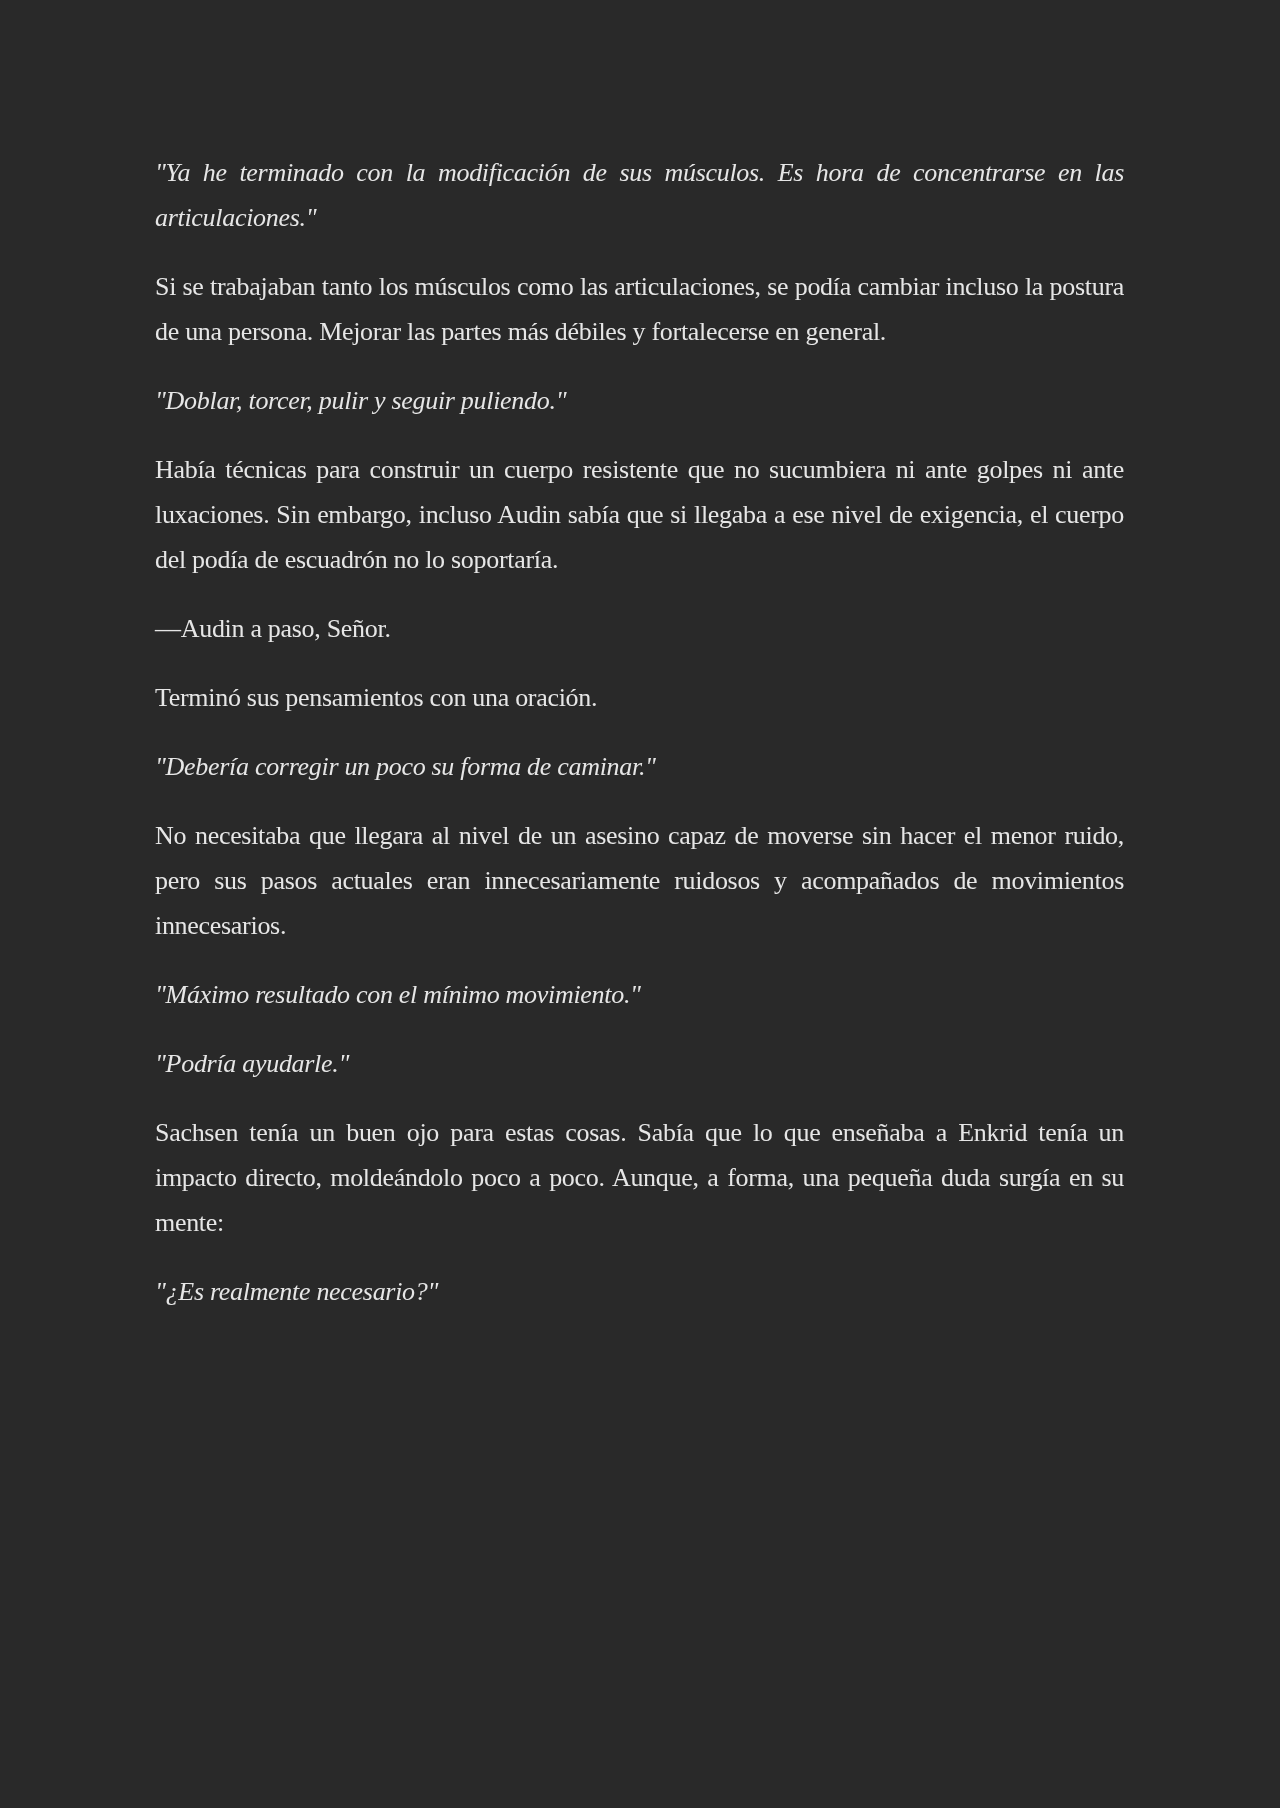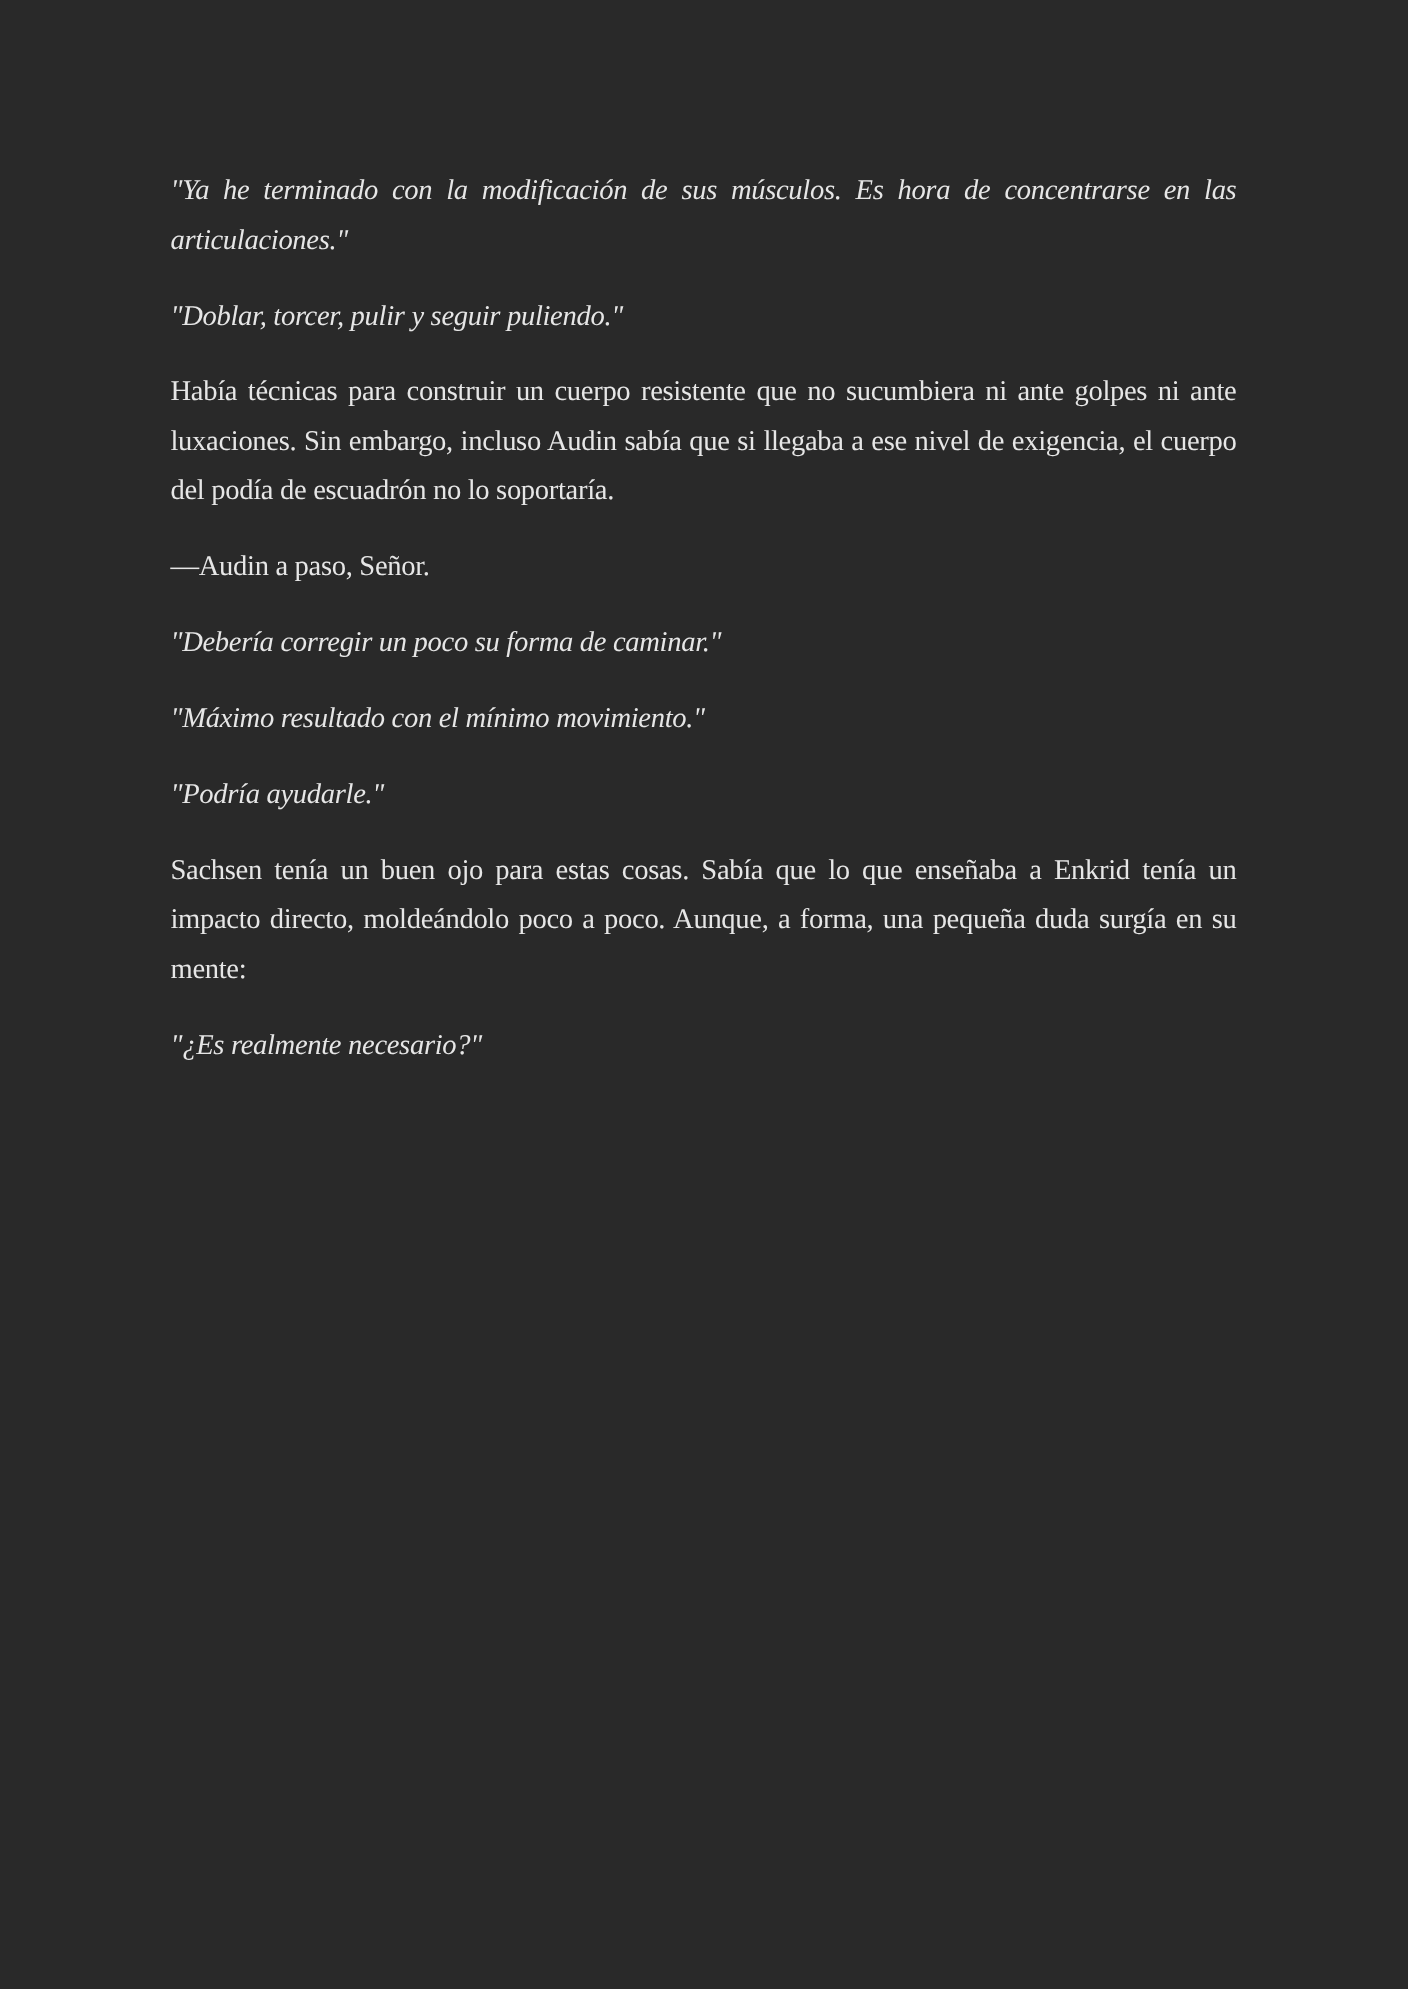--- a/index.html
+++ b/index.html
@@ -30,21 +30,24 @@
     }
     .para.italic {
       font-style: italic;
     }
   </style>
 </head>
 <body>
 
 <div class="page">
   <p class="para italic">"Ya he terminado con la modificación de sus músculos. Es hora de concentrarse en las articulaciones."</p>
+  <p class="para">Si se trabajaban tanto los músculos como las articulaciones, se podía cambiar incluso la postura de una persona. Mejorar las partes más débiles y fortalecerse en general.</p>
   <p class="para italic">"Doblar, torcer, pulir y seguir puliendo."</p>
   <p class="para">Había técnicas para construir un cuerpo resistente que no sucumbiera ni ante golpes ni ante luxaciones. Sin embargo, incluso Audin sabía que si llegaba a ese nivel de exigencia, el cuerpo del podía de escuadrón no lo soportaría.</p>
   <p class="para">—Audin a paso, Señor.</p>
+  <p class="para">Terminó sus pensamientos con una oración.</p>
   <p class="para italic">"Debería corregir un poco su forma de caminar."</p>
+  <p class="para">No necesitaba que llegara al nivel de un asesino capaz de moverse sin hacer el menor ruido, pero sus pasos actuales eran innecesariamente ruidosos y acompañados de movimientos innecesarios.</p>
   <p class="para italic">"Máximo resultado con el mínimo movimiento."</p>
   <p class="para italic">"Podría ayudarle."</p>
   <p class="para">Sachsen tenía un buen ojo para estas cosas. Sabía que lo que enseñaba a Enkrid tenía un impacto directo, moldeándolo poco a poco. Aunque, a forma, una pequeña duda surgía en su mente:</p>
   <p class="para italic">"¿Es realmente necesario?"</p>
 </div>
 
 </body></html>

